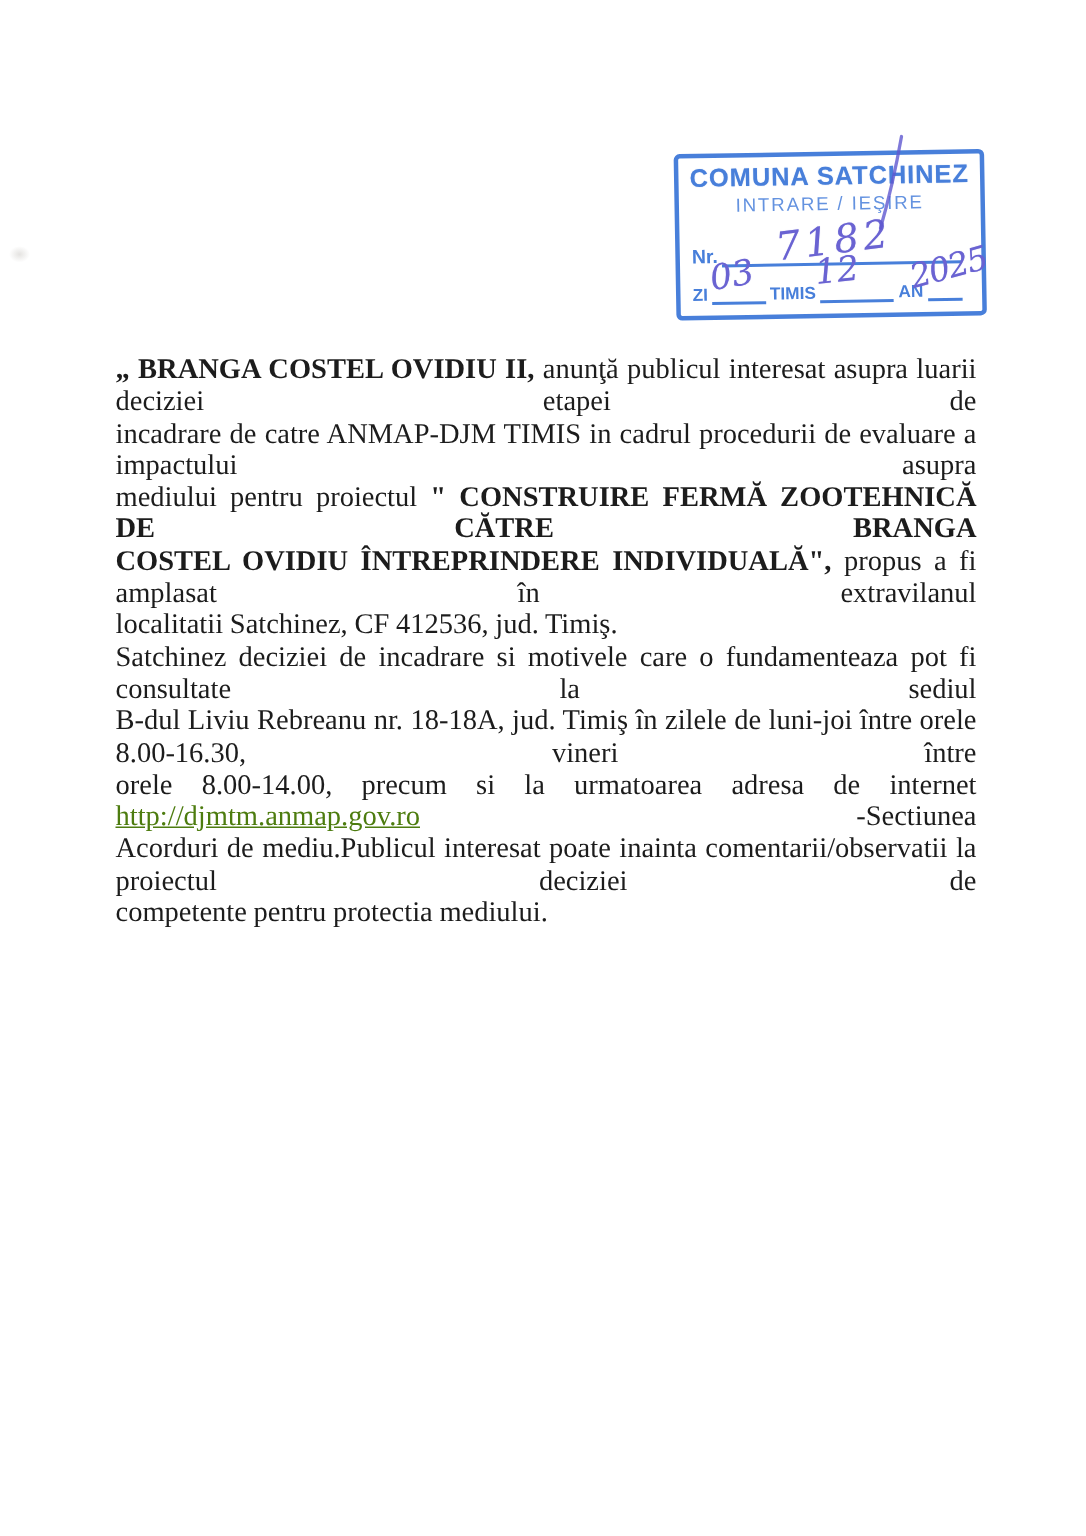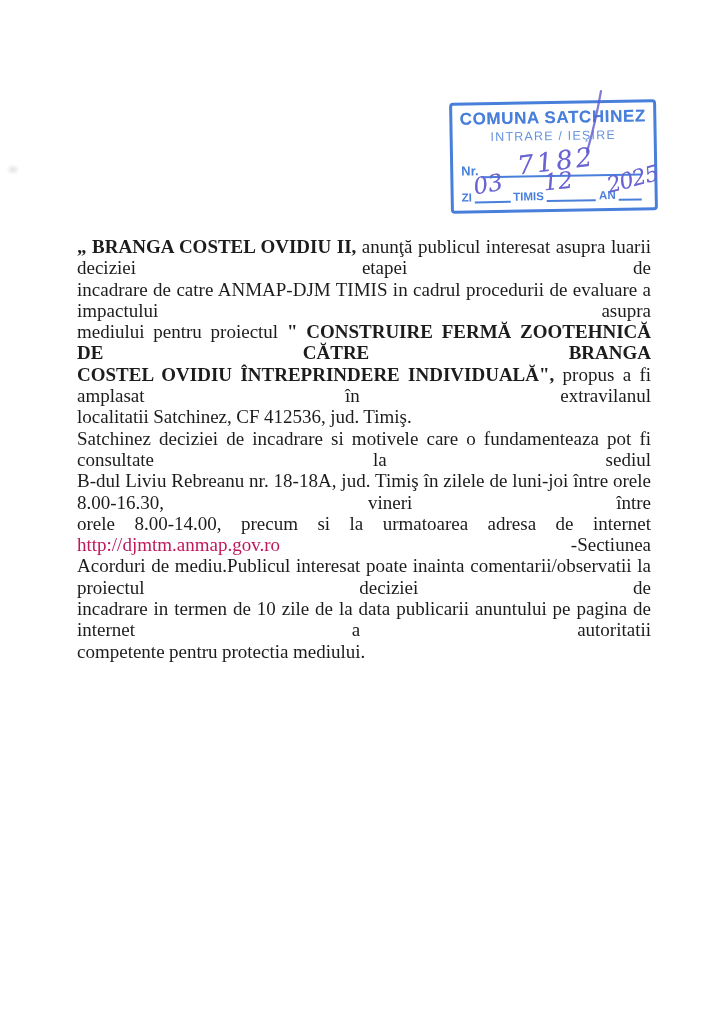--- a/index.html
+++ b/index.html
@@ -68,21 +68,21 @@
   
   .doc-text{
     position:absolute;left:77px;top:236px;width:574px;
     font-size:19px;line-height:21.3px;color:#1c1c1c;
     word-spacing:-.3px;
   }
   .line{text-align:justify;}
   .line.jl{text-align-last:justify;}
   .seg{font-weight:normal;}
   .seg.b{font-weight:bold;}
-  .seg.link{color:#be185d;cursor:pointer;}
+  .seg.link{color:#4d7c0f;text-decoration:underline;cursor:pointer;}
 </style>
 </head>
 <body>
 
 <div class="page">
 
   <div class="smudge"></div>
 
   <div class="stamp">
     <div class="stamp-title">COMUNA SATCHINEZ</div>
@@ -115,17 +115,16 @@
   <div class="doc-text">
     <div class="line jl"><span class="seg b">„ BRANGA COSTEL OVIDIU II,</span><span class="seg"> anunţă publicul interesat asupra luarii deciziei etapei de</span></div>
     <div class="line jl"><span class="seg">incadrare de catre ANMAP-DJM TIMIS in cadrul procedurii de evaluare a impactului asupra</span></div>
     <div class="line jl"><span class="seg">mediului pentru proiectul </span><span class="seg b">" CONSTRUIRE FERMĂ ZOOTEHNICĂ DE CĂTRE BRANGA</span></div>
     <div class="line jl"><span class="seg b">COSTEL OVIDIU ÎNTREPRINDERE INDIVIDUALĂ",</span><span class="seg"> propus a fi amplasat în extravilanul</span></div>
     <div class="line"><span class="seg">localitatii Satchinez, CF 412536, jud. Timiş.</span></div>
     <div class="line jl"><span class="seg">Satchinez deciziei de incadrare si motivele care o fundamenteaza pot fi consultate la sediul</span></div>
     <div class="line jl"><span class="seg">B-dul Liviu Rebreanu nr. 18-18A, jud. Timiş în zilele de luni-joi între orele 8.00-16.30, vineri între</span></div>
     <div class="line jl"><span class="seg">orele 8.00-14.00, precum si la urmatoarea adresa de internet </span><span class="seg link">http://djmtm.anmap.gov.ro</span><span class="seg"> -Sectiunea</span></div>
     <div class="line jl"><span class="seg">Acorduri de mediu.Publicul interesat poate inainta comentarii/observatii la proiectul deciziei de</span></div>
-    <div class="line jl"><span class="seg">incadrare in termen de 10 zile de la data publicarii anuntului pe pagina de internet a autoritatii</span></div>
     <div class="line"><span class="seg">competente pentru protectia mediului.</span></div>
   </div>
 
 </div>
 
 </body></html>

